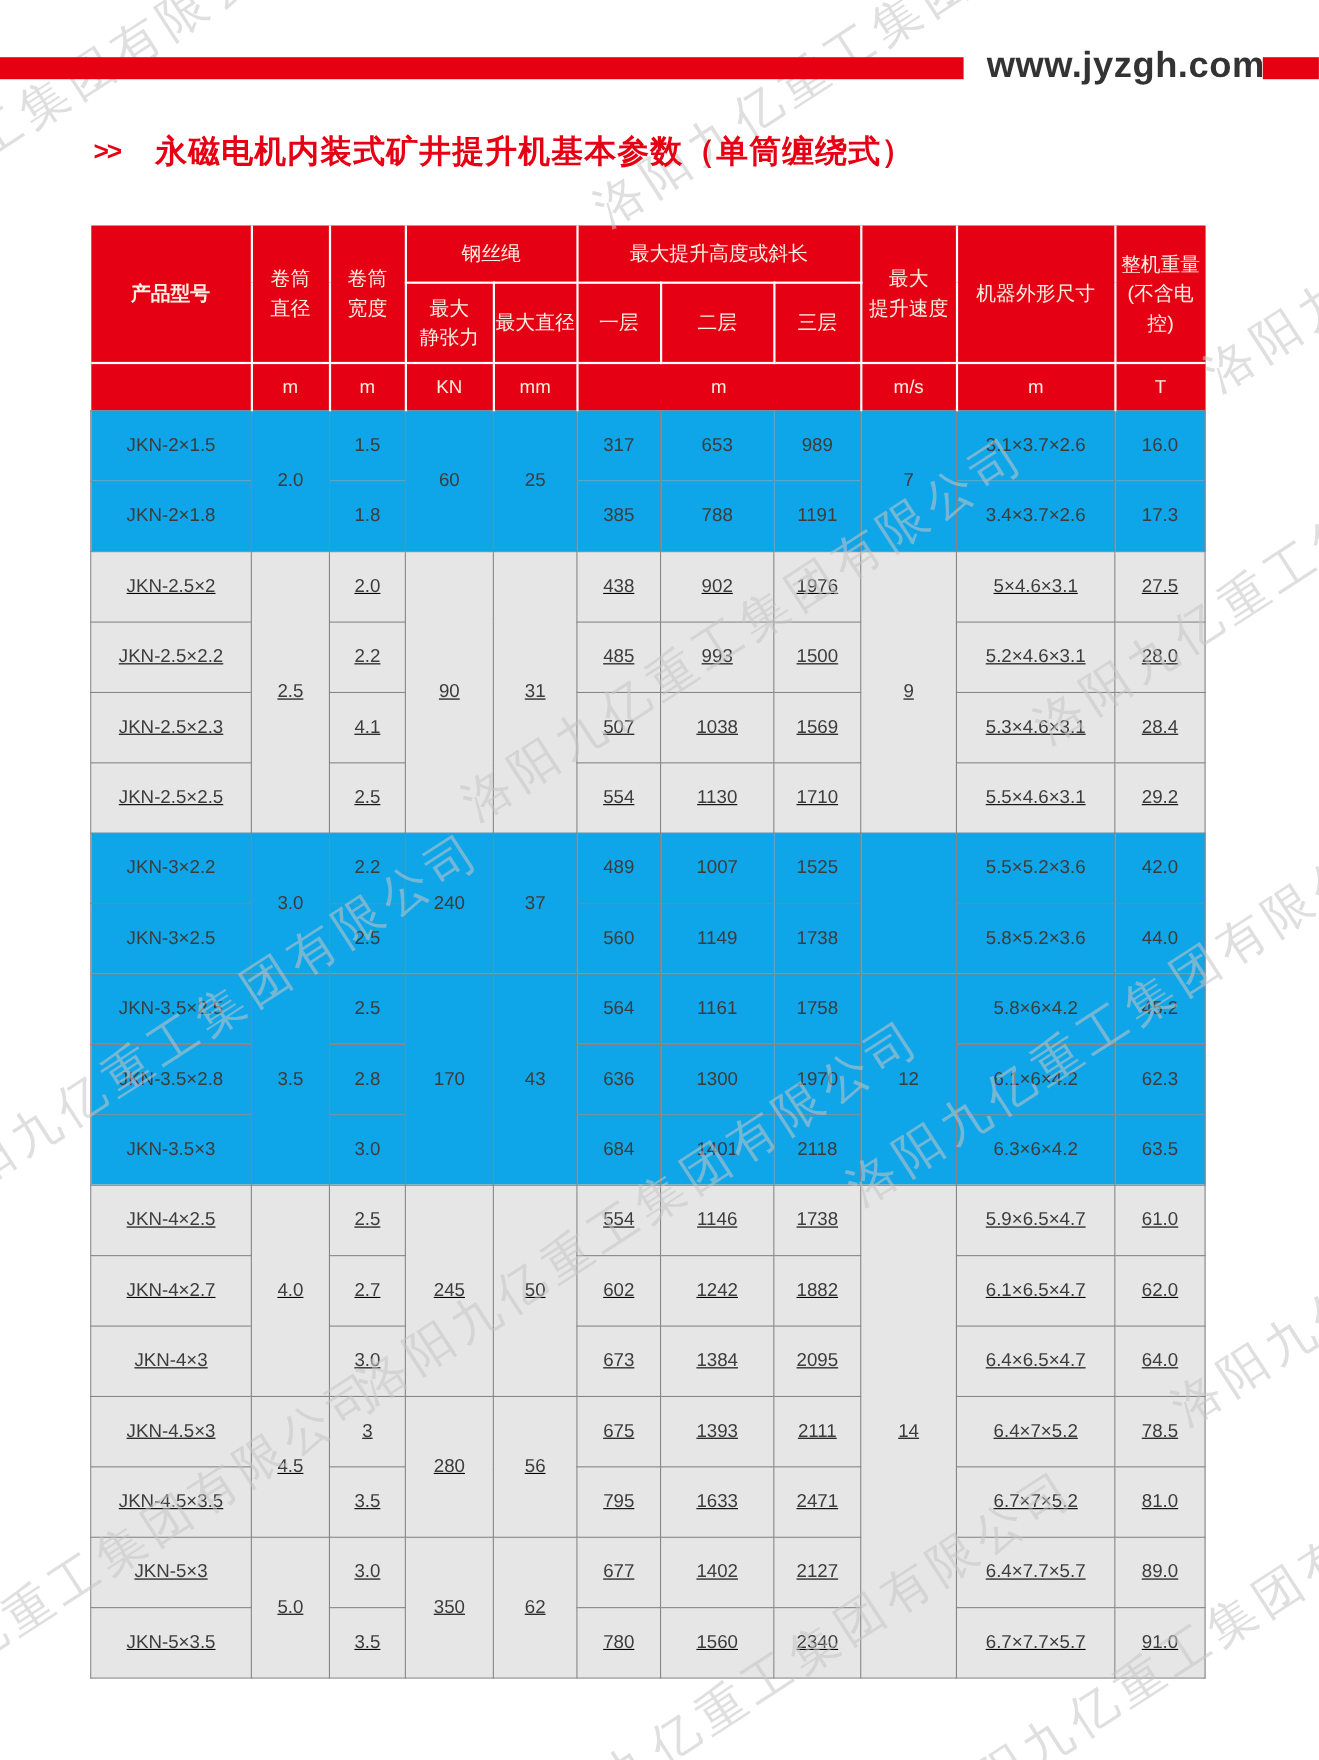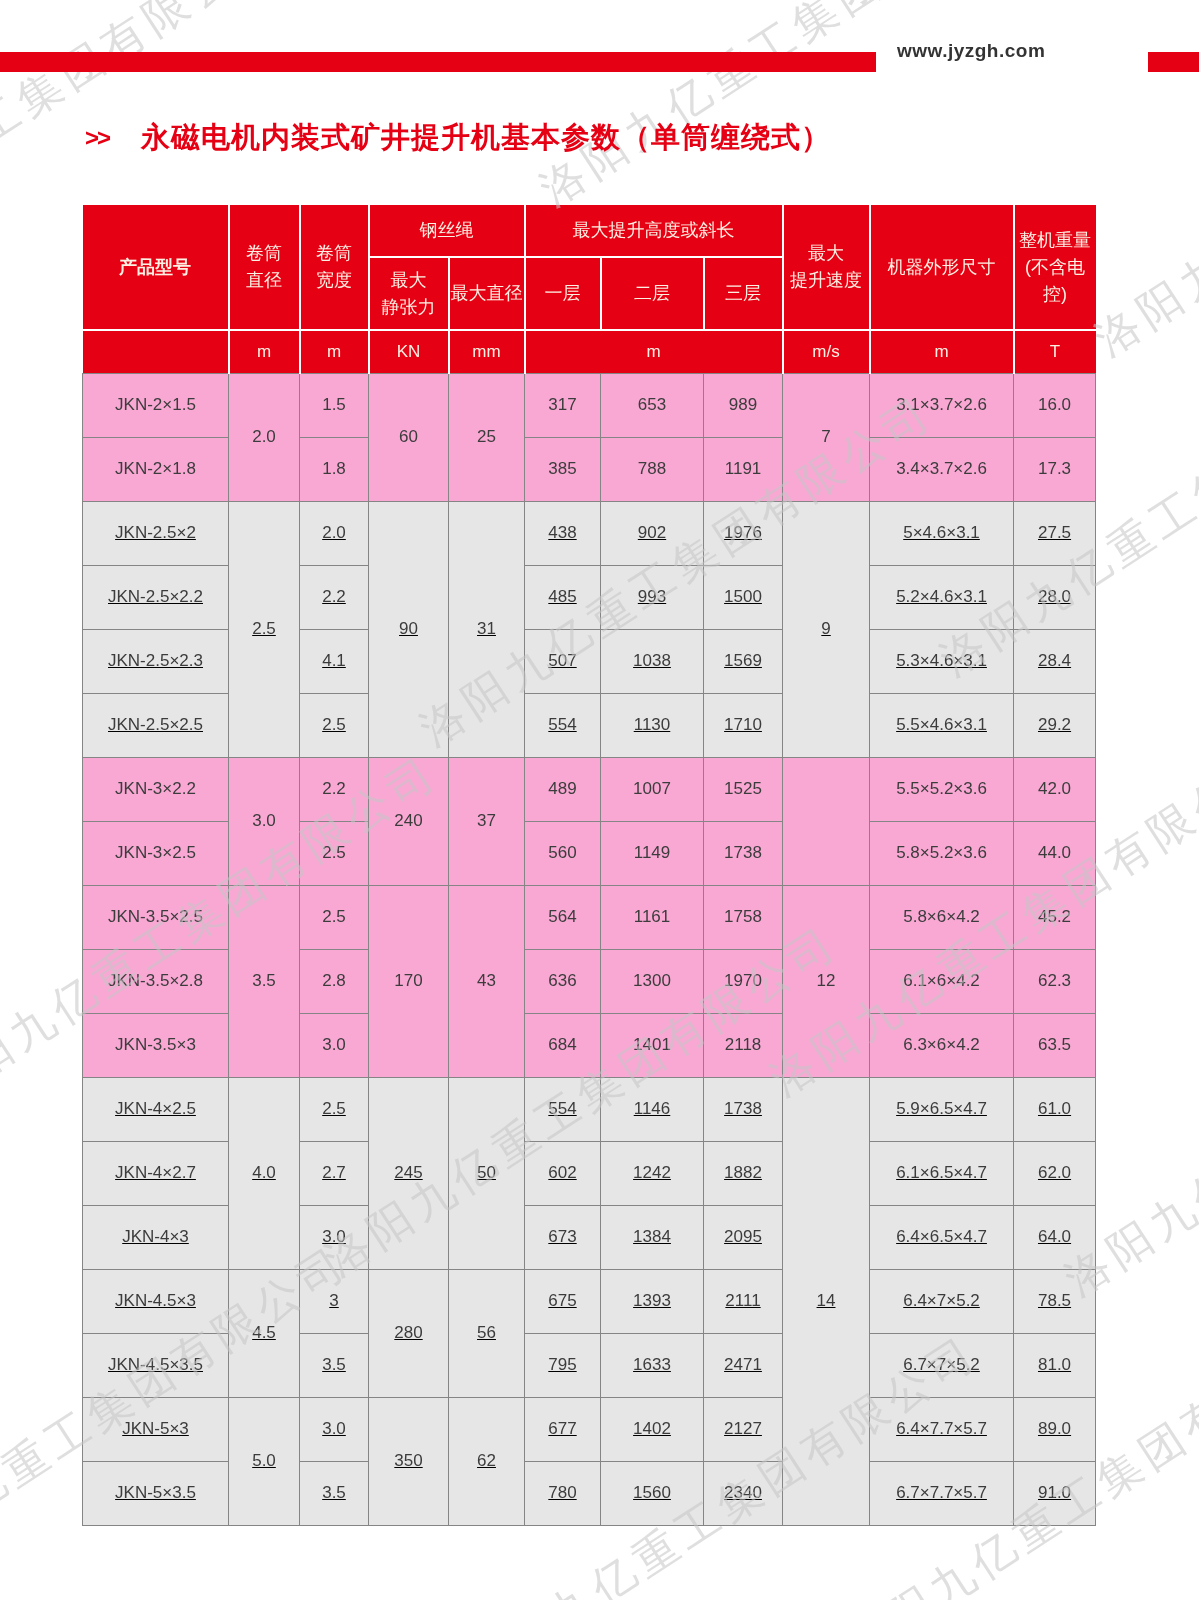--- a/index.html
+++ b/index.html
@@ -16,21 +16,21 @@
   body{
     width:1199px;height:1600px;background:#fff;
     font-family:"Liberation Sans","DejaVu Sans",sans-serif;
   }
   .page{position:relative;width:1199px;height:1600px;overflow:hidden;background:#fff;}
 
   
   .topbar{position:absolute;left:0;top:52px;width:876px;height:20px;background:var(--red);z-index:4;}
   .topbar-right{position:absolute;left:1148px;top:52px;width:51px;height:20px;background:var(--red);z-index:4;}
   .site{position:absolute;left:897px;top:40px;width:250px;z-index:4;
-        font-size:19px;font-weight:bold;color:var(--site);letter-spacing:0.5px;}
+        font-size:33px;font-weight:bold;color:var(--site);letter-spacing:0.5px;}
 
   
   .title-row{position:absolute;left:85px;top:118px;z-index:4;display:flex;align-items:center;color:var(--red);}
   .title-marker{font-size:24px;font-weight:bold;letter-spacing:-2px;margin-right:32px;}
   .title-text{font-size:29px;font-weight:bold;letter-spacing:1px;}
 
   
   .wm{position:absolute;z-index:3;color:var(--wm);opacity:0.55;font-size:44px;letter-spacing:6px;
       white-space:nowrap;transform:rotate(-33deg);transform-origin:0 50%;pointer-events:none;}
 
@@ -47,21 +47,21 @@
   .pt thead tr.hB th{height:73px;}
   .pt thead tr.units th{height:43px;font-size:17px;border-bottom:none;}
   .pt thead tr:first-child th{border-top:none;}
   .pt th.first{border-left:none;font-weight:bold;}
   .pt th.last{border-right:none;}
   .pt td{
     border:1px solid var(--grid);
     height:64px;text-align:center;vertical-align:middle;
     font-size:17px;color:var(--btext);padding:0;
   }
-  .pt tbody tr.w{background:#f9a8d4;padding-left:45px;}
+  .pt tbody tr.w{background:#0ea5e9;padding-left:45px;}
   .pt tbody tr.g{background:var(--altbg);text-decoration:underline;}
 </style>
 </head>
 <body>
 
 <div class="page">
 
   <span class="wm" style="left:-230px;top:240px;">洛阳九亿重工集团有限公司</span>
   <span class="wm" style="left:545px;top:165px;">洛阳九亿重工集团有限公司</span>
   <span class="wm" style="left:1100px;top:315px;">洛阳九亿重工集团有限公司</span>

